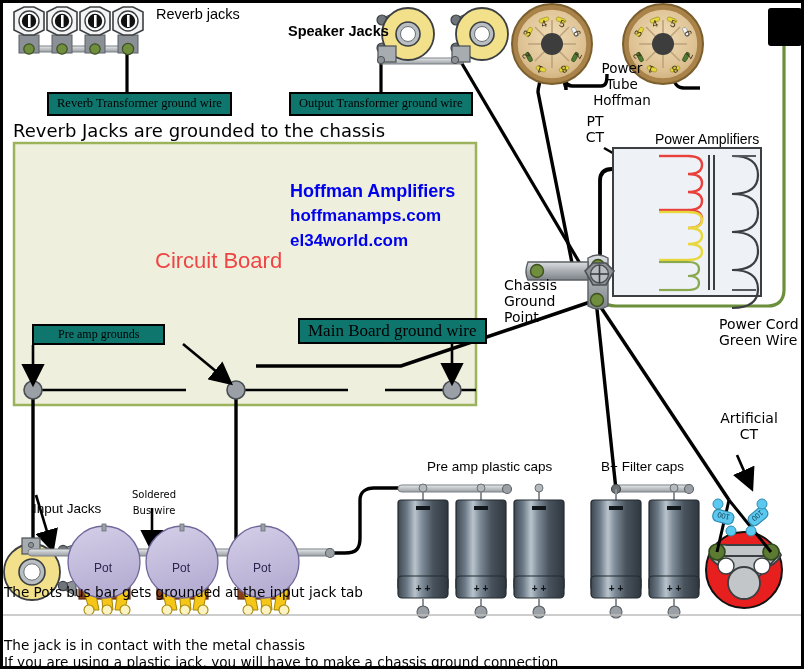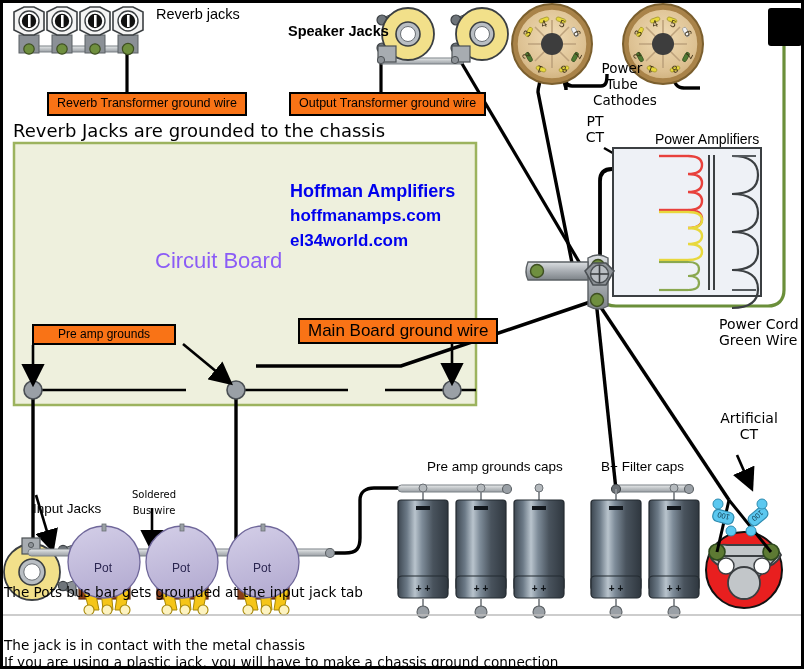--- a/index.html
+++ b/index.html
@@ -10,36 +10,36 @@
     overflow:hidden;
     position:relative;
   }
   #stage { position:absolute; left:0; top:0; width:804px; height:669px; background:#ffffff; }
   #stage svg { position:absolute; left:0; top:0; }
 
   
   .callout {
     position:absolute;
     border:2.5px solid #000;
-    background:#f97316;
+    background:#0f766e;
     font-size:12.5px;
     color:#000;
     line-height:1;
     padding:3px 8px 4px 8px;
     white-space:nowrap;
-    font-family:Liberation Sans, sans-serif;
+    font-family:Liberation Serif, serif;
   }
 
   .plain { position:absolute; font-size:13.5px; color:#000; white-space:nowrap; }
   .plain-dv { position:absolute; font-size:18px; color:#000; white-space:nowrap; font-family:"DejaVu Sans", sans-serif; }
 
   .brand { position:absolute; color:#0000ee; font-weight:bold; font-size:18px; letter-spacing:0px; white-space:nowrap;margin-top:34px; }
   .brand.sub { font-weight:bold; font-size:17px; }
 
-  .boardtitle { position:absolute; font-size:22px; color:#8b5cf6; white-space:nowrap; }
+  .boardtitle { position:absolute; font-size:22px; color:#ef4444; white-space:nowrap; }
 
   .footer { position:absolute; left:4px; font-size:13.6px; color:#000; white-space:nowrap; font-family:"DejaVu Sans", sans-serif; }
 
   .multiline { position:absolute; font-size:13.5px; color:#000; line-height:15px; text-align:center; white-space:pre-line;
                font-family:"DejaVu Sans", sans-serif; }
   .multiline.left { text-align:left; }
 </style>
 </head>
 <body>
 
@@ -451,35 +451,38 @@
 
     <line x1="3" y1="615" x2="801" y2="615" stroke="#bdbdbd" stroke-width="1.6"></line>
   </svg>
 
   <div class="plain" style="left:156px; top:6px; font-size:14.5px;">Reverb jacks</div>
 
   <div class="plain" style="left:288px; top:23px; font-size:14.5px;font-weight:bold;">Speaker Jacks</div>
 
   <div class="multiline" style="left:593px; top:60px; width:58px; line-height:16px; font-size:13.5px;">Power
 Tube
-Cathodes</div>
+Hoffman</div>
 
   <div class="multiline" style="left:578px; top:113px; width:34px; line-height:16px; font-size:14px;">PT
 CT</div>
 
   <div class="plain" style="left:655px; top:131px; font-size:14px;">Power Amplifiers</div>
 
+  <div class="multiline left" style="left:504px; top:277px; width:70px; line-height:16px; font-size:14px;">Chassis
+Ground
+Point</div>
 
   <div class="multiline left" style="left:719px; top:316px; width:90px; line-height:16px; font-size:14px;">Power Cord
 Green Wire</div>
 
   <div class="multiline" style="left:718px; top:410px; width:62px; line-height:16px; font-size:14px;">Artificial
 CT</div>
 
-  <div class="plain" style="left:427px; top:459px; font-size:13.5px;">Pre amp grounds caps</div>
+  <div class="plain" style="left:427px; top:459px; font-size:13.5px;">Pre amp plastic caps</div>
 
   <div class="plain" style="left:601px; top:459px; font-size:13.5px;">B+ Filter caps</div>
 
   <div class="plain" style="left:33px; top:501px; font-size:13.5px;">Input Jacks</div>
 
   <div class="multiline" style="left:120px; top:487px; width:68px; line-height:16px; font-size:10px;">Soldered
 Bus wire</div>
 
   <div class="plain" style="left:94px; top:561px; font-size:12px; color:#2a2550;">Pot</div>
   <div class="plain" style="left:172px; top:561px; font-size:12px; color:#2a2550;">Pot</div>

